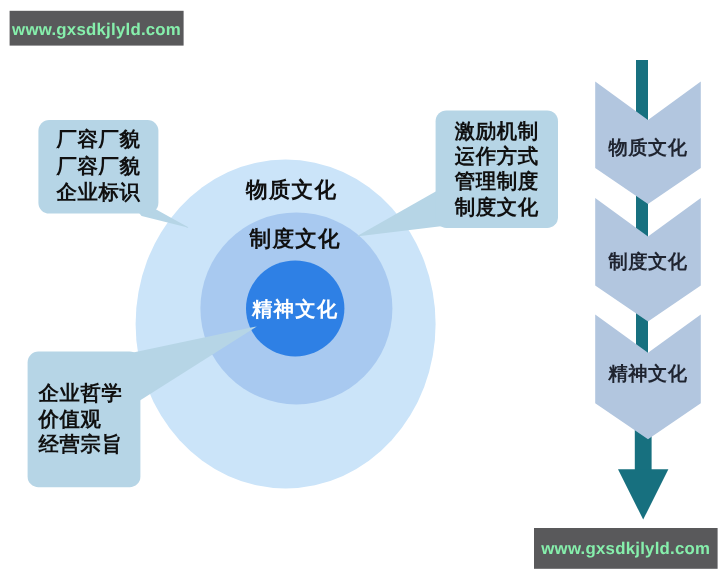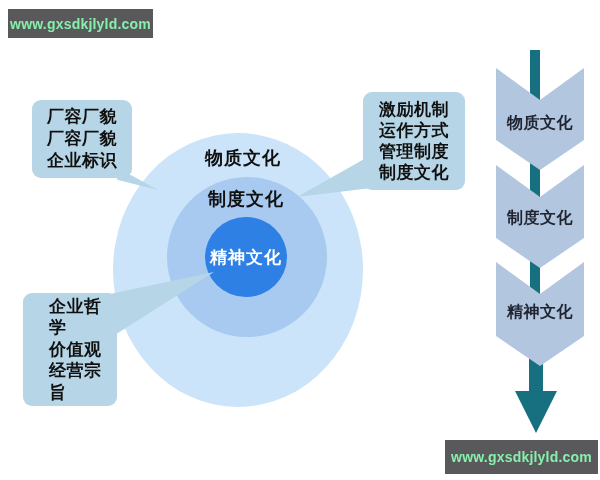--- a/index.html
+++ b/index.html
@@ -33,21 +33,21 @@
   
   .callout{
     position:absolute;background:#B6D5E6;border-radius:9px;color:#101010;
     font-weight:bold;font-size:17px;display:flex;flex-direction:column;justify-content:center;
     align-items:center;letter-spacing:.5px;
   }
   .callout-material{left:32px;top:100px;width:100px;height:78px;}
   .callout-material .callout-line{line-height:22px;}
   .callout-institution{left:363px;top:92px;width:102px;height:98px;}
   .callout-institution .callout-line{line-height:21px;}
-  .callout-spirit{left:23px;top:293px;width:94px;height:113px;align-items:flex-start;padding-left:26px;box-sizing:border-box;}
+  .callout-spirit{left:23px;top:293px;width:94px;height:113px;align-items:flex-start;padding-left:9px;box-sizing:border-box;}
   .callout-spirit .callout-line{line-height:21.5px;}
   
   .chev-label{
     position:absolute;left:496px;width:88px;text-align:center;font-weight:bold;
     font-size:16px;color:#1F2430;letter-spacing:.5px;
   }
 </style>
 </head>
 <body>
 

